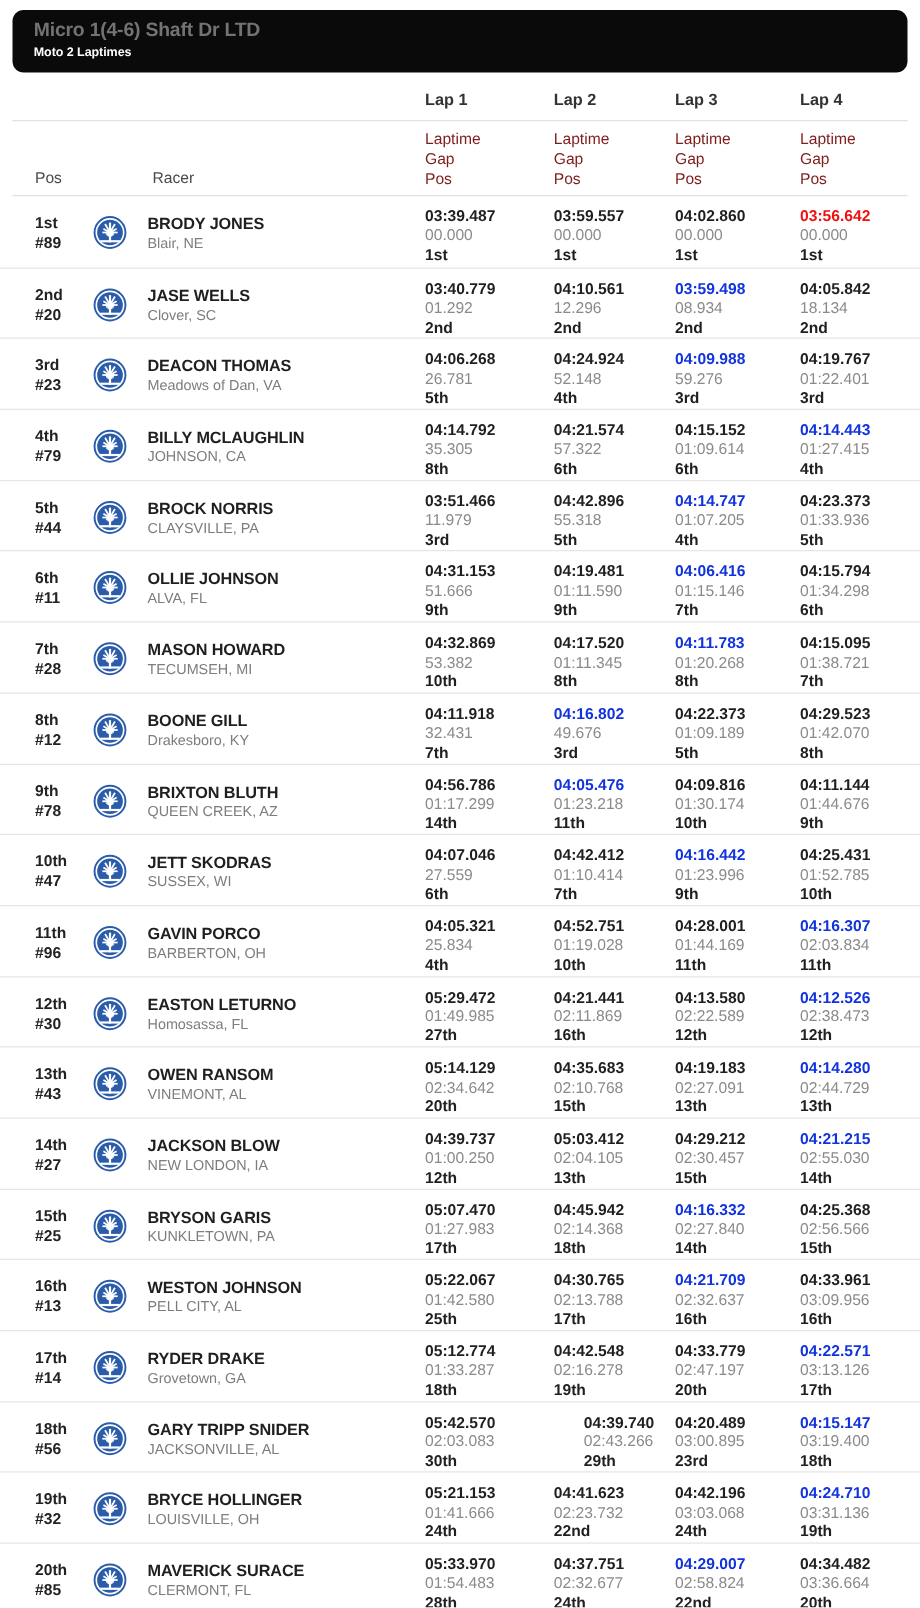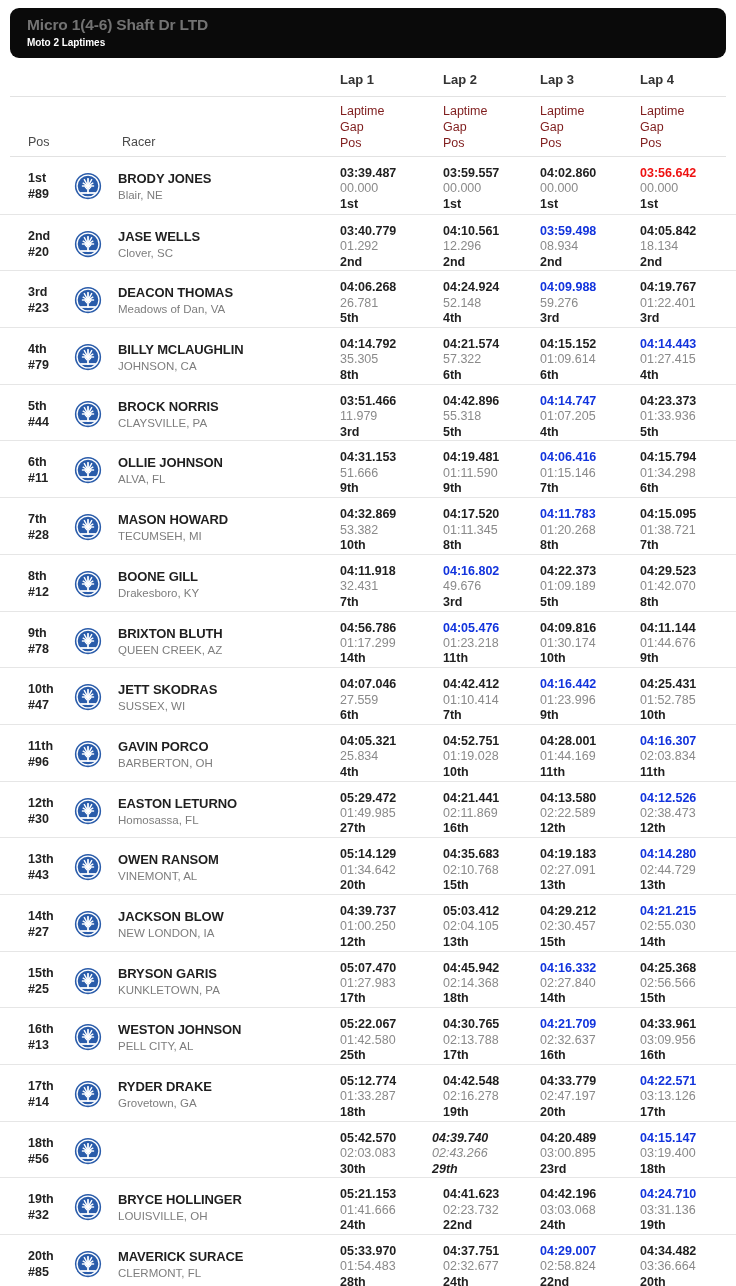--- a/index.html
+++ b/index.html
@@ -919,21 +919,21 @@
                 </g>
               </g>
             </svg>
           </div>
           <div class="racer-block">
             <div class="racer-name">OWEN RANSOM</div>
             <div class="racer-town">VINEMONT, AL</div>
           </div>
           <div class="lapcell" style="left: 340px;">
             <div class="lt">05:14.129</div>
-            <div class="gp">01:34.642</div>
+            <div class="gp">02:34.642</div>
             <div class="lp">20th</div>
           </div>
           <div class="lapcell" style="left: 443px;">
             <div class="lt">04:35.683</div>
             <div class="gp">02:10.768</div>
             <div class="lp">15th</div>
           </div>
           <div class="lapcell" style="left: 540px;">
             <div class="lt">04:19.183</div>
             <div class="gp">02:27.091</div>
@@ -1203,26 +1203,30 @@
                 </g>
                 <g transform="rotate(90 32 32)">
                   <rect x="30.4" y="18" width="3.2" height="22"></rect>
                 </g>
                 <g transform="rotate(-90 32 32)">
                   <rect x="30.4" y="18" width="3.2" height="22"></rect>
                 </g>
               </g>
             </svg>
           </div>
+          <div class="racer-block">
+            <div class="racer-name">GARY TRIPP SNIDER</div>
+            <div class="racer-town">JACKSONVILLE, AL</div>
+          </div>
           <div class="lapcell" style="left: 340px;">
             <div class="lt">05:42.570</div>
             <div class="gp">02:03.083</div>
             <div class="lp">30th</div>
           </div>
-          <div class="lapcell" style="left: 432px; font-style: italic;">
+          <div class="lapcell" style="left: 467px;">
             <div class="lt">04:39.740</div>
             <div class="gp">02:43.266</div>
             <div class="lp">29th</div>
           </div>
           <div class="lapcell" style="left: 540px;">
             <div class="lt">04:20.489</div>
             <div class="gp">03:00.895</div>
             <div class="lp">23rd</div>
           </div>
           <div class="lapcell" style="left: 640px;">

